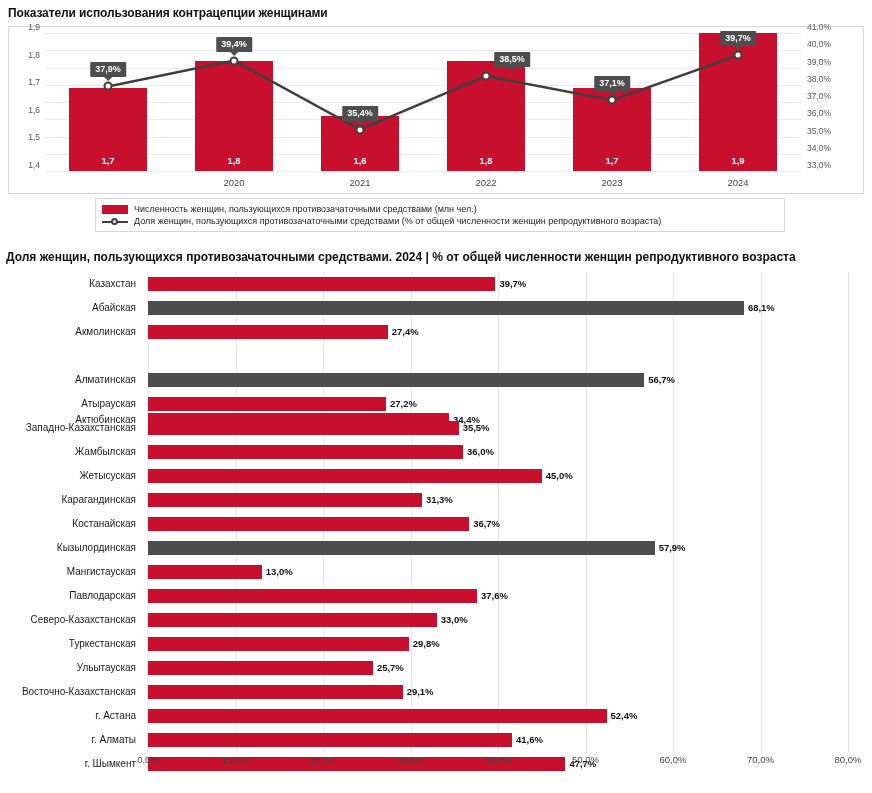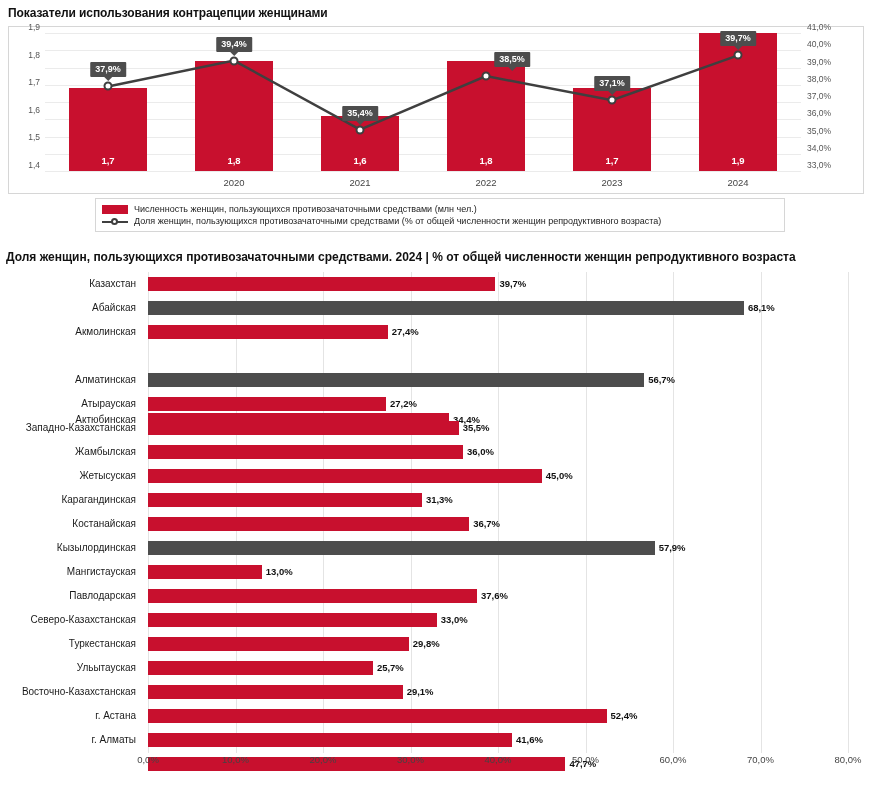--- a/index.html
+++ b/index.html
@@ -343,20 +343,21 @@
           <div class="hlabel">г. Астана</div>
           <div class="hbar" style="width: 458.5px;"></div>
           <div class="hval" style="left: 604.5px;">52,4%</div>
         </div>
         <div class="hrow" style="top: 456px;">
           <div class="hlabel">г. Алматы</div>
           <div class="hbar" style="width: 364px;"></div>
           <div class="hval" style="left: 510px;">41,6%</div>
         </div>
         <div class="hrow" style="top: 480px;">
+          <div class="hlabel">г. Шымкент</div>
           <div class="hbar" style="width: 417.375px;"></div>
           <div class="hval" style="left: 563.375px;">47,7%</div>
         </div>
       </div>
     <div id="hxlabels">
         <div class="hxlab" style="left: 142px;">0,0%</div>
         <div class="hxlab" style="left: 229.5px;">10,0%</div>
         <div class="hxlab" style="left: 317px;">20,0%</div>
         <div class="hxlab" style="left: 404.5px;">30,0%</div>
         <div class="hxlab" style="left: 492px;">40,0%</div>

